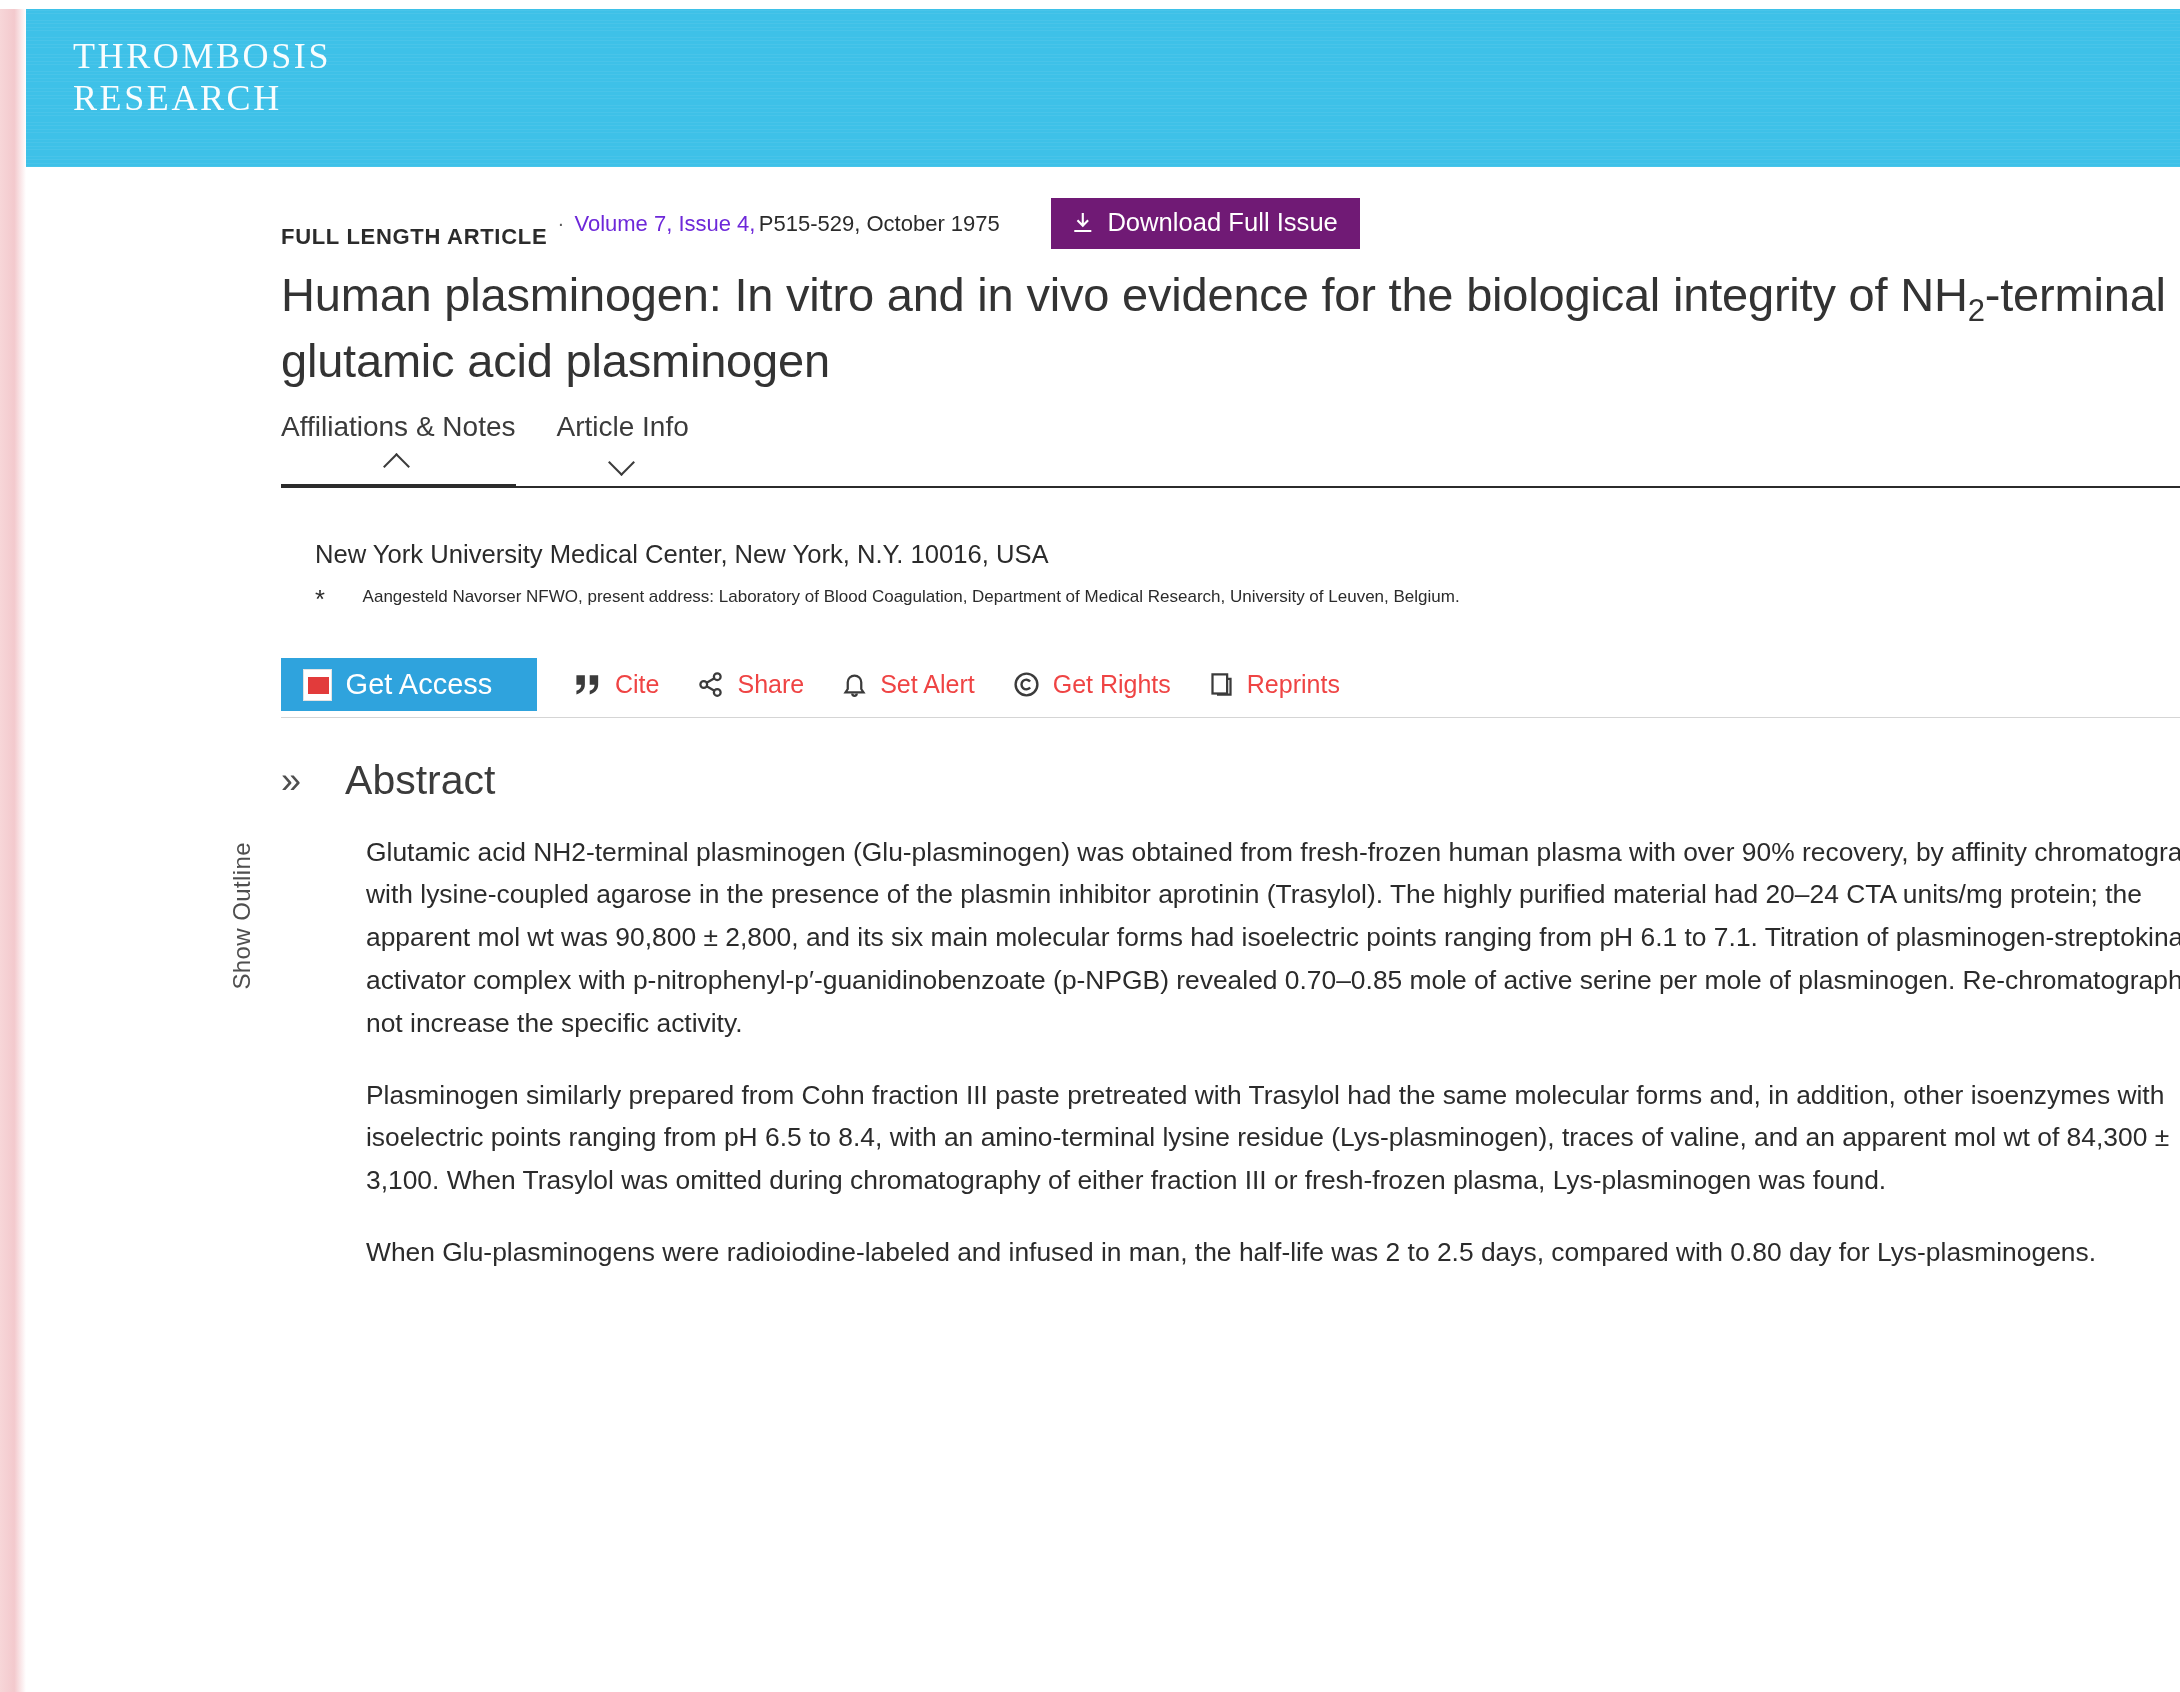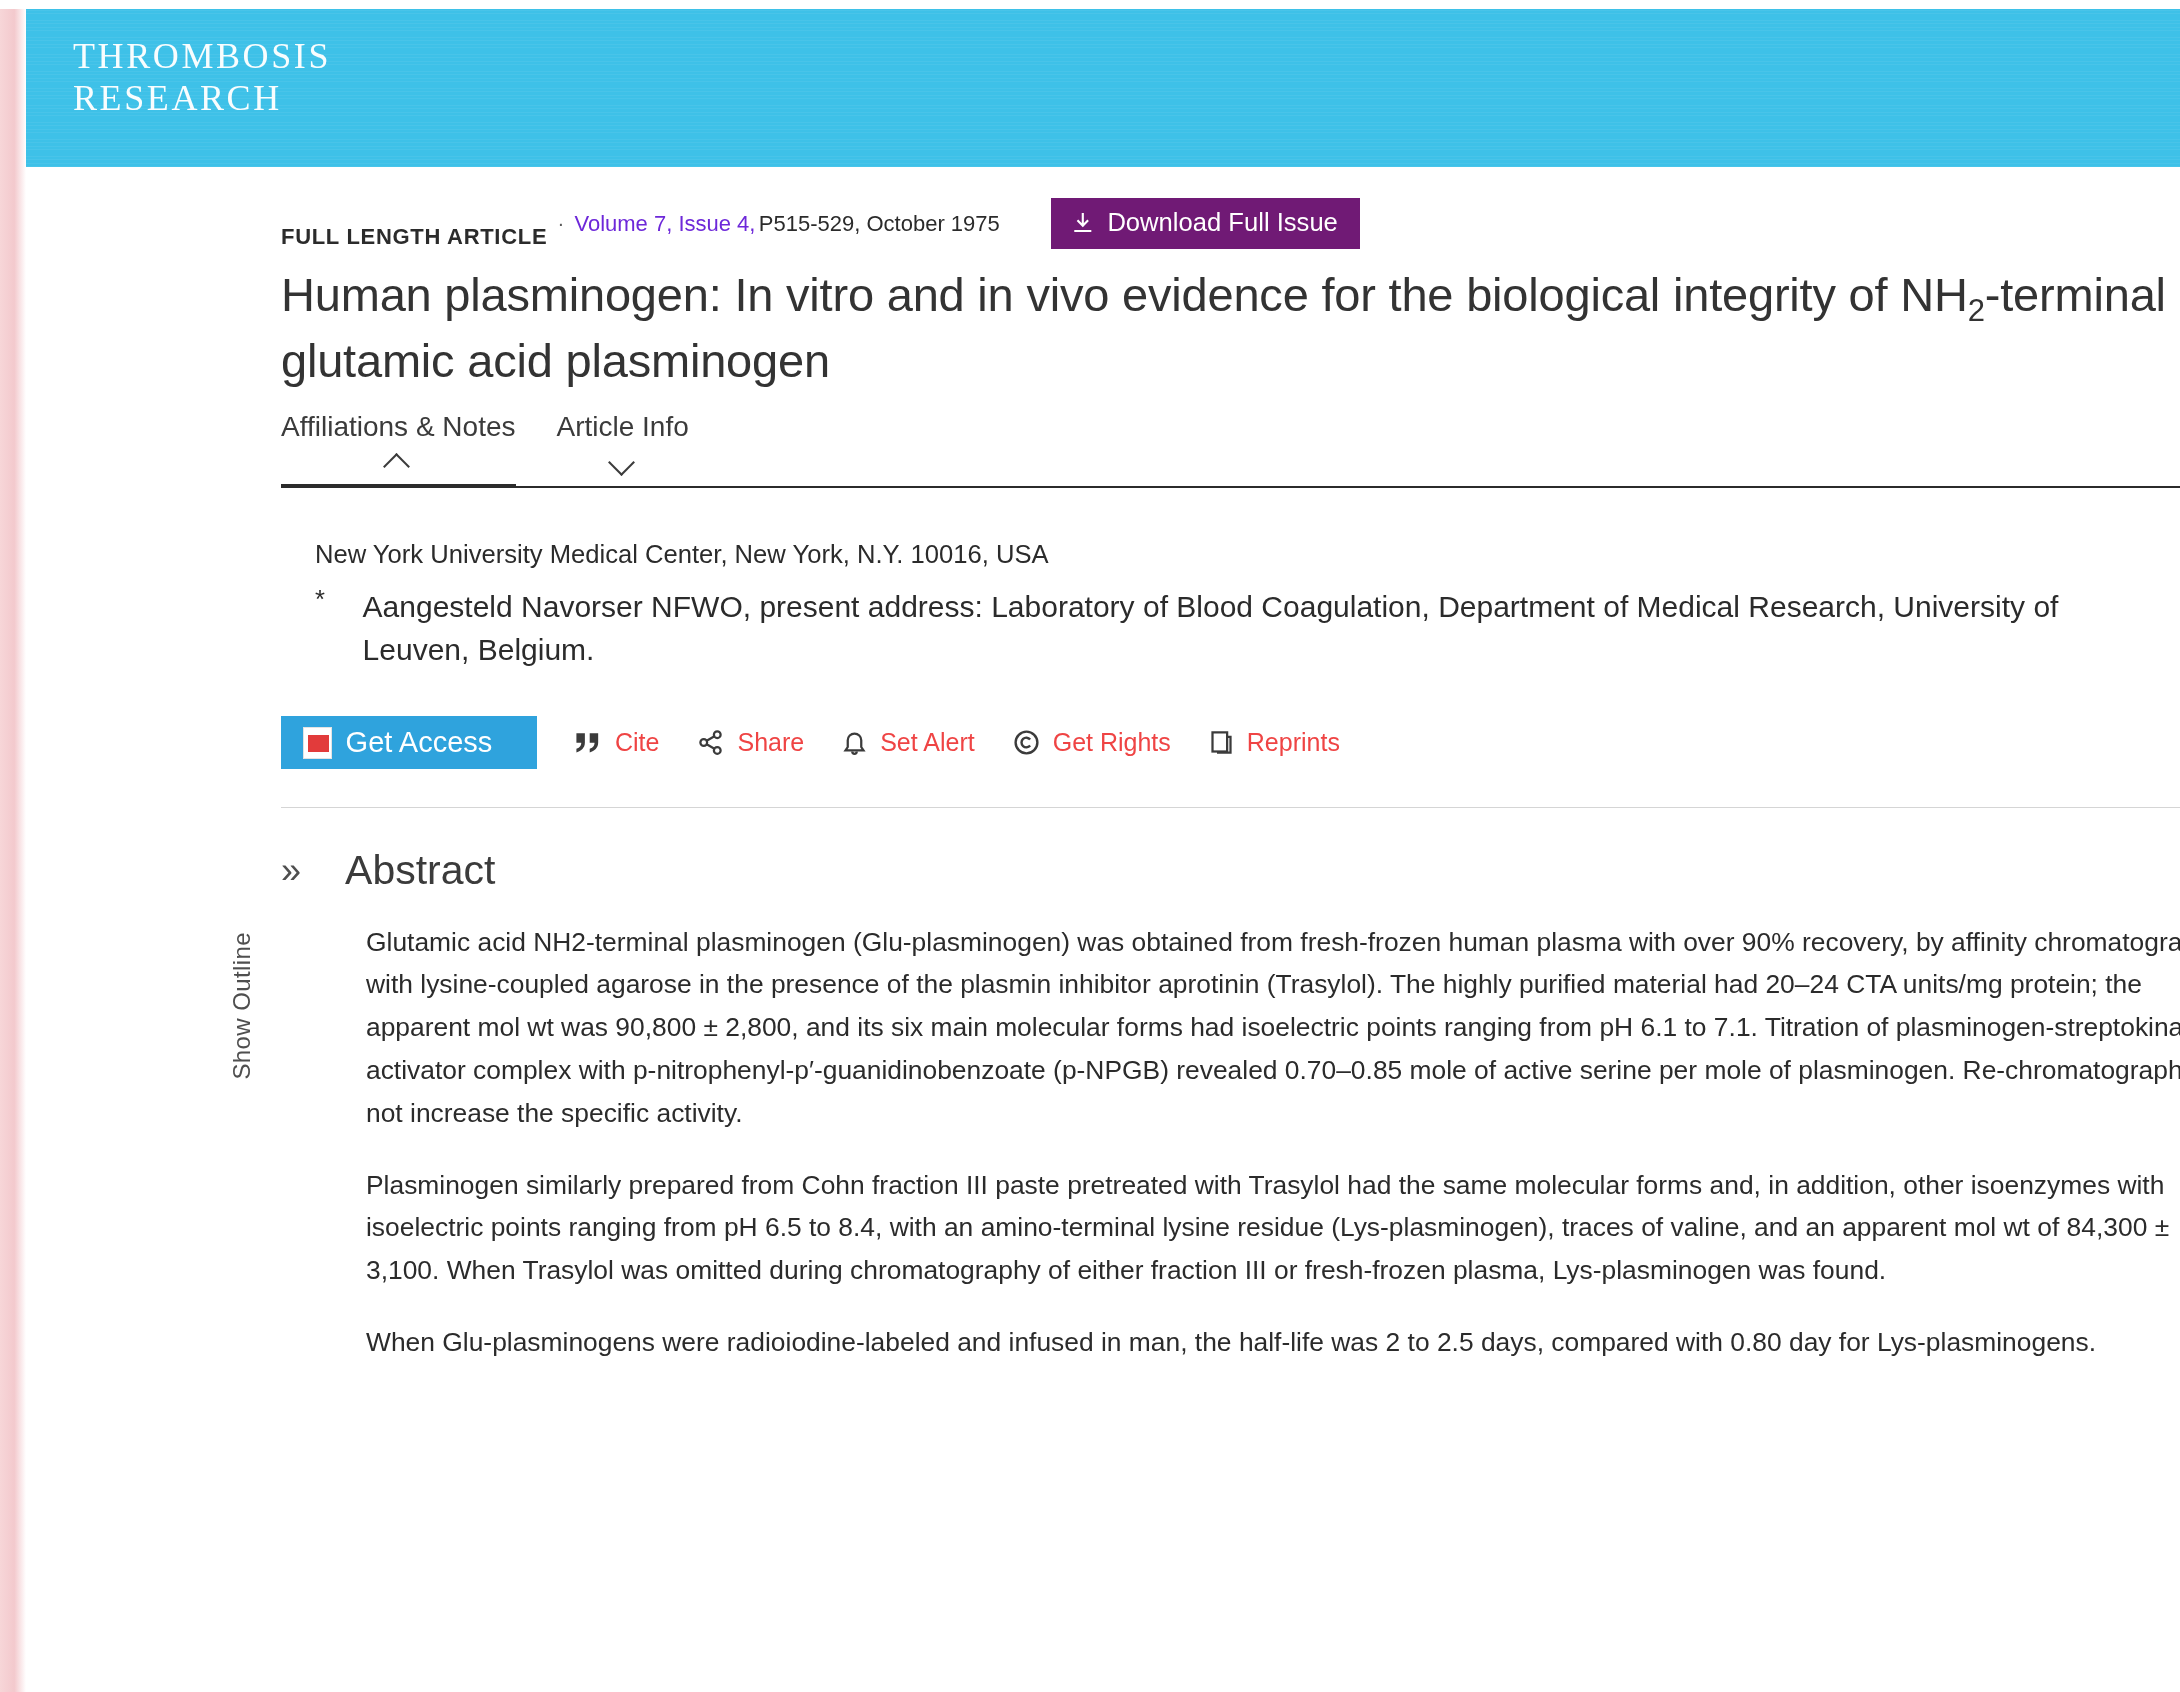--- a/index.html
+++ b/index.html
@@ -156,29 +156,29 @@
   
   .affil-block { margin: 48px 0 0 34px; }
   .affil-line {
     font-size: 25.6px;
     color: #2b2b2b;
     line-height: 1.45;
     margin-bottom: 12px;
   }
   .note-row { display: flex; gap: 22px; }
   .note-star { font-size: 25.6px; color: #2b2b2b; width: 25.6px; flex: 0 0 25.6px; }
-  .note-text { font-size: 30px; color: #2b2b2b; line-height: 1.45; max-width: 1772px; }
+  .note-text { font-size: 17px; color: #2b2b2b; line-height: 1.45; max-width: 1772px; }
 
   
   .action-bar {
     display: flex;
     align-items: center;
     gap: 37px;
     margin-top: 44px;
-    padding-bottom: 38px;
+    padding-bottom: 6px;
     border-bottom: 1.7px solid #d5d5d5;
     width: 1900px;
   }
   .get-access {
     background: #2fa3dd;
     color: #ffffff;
     font-size: 29px;
     padding: 10.2px 22px;
     display: inline-flex;
     align-items: center;

